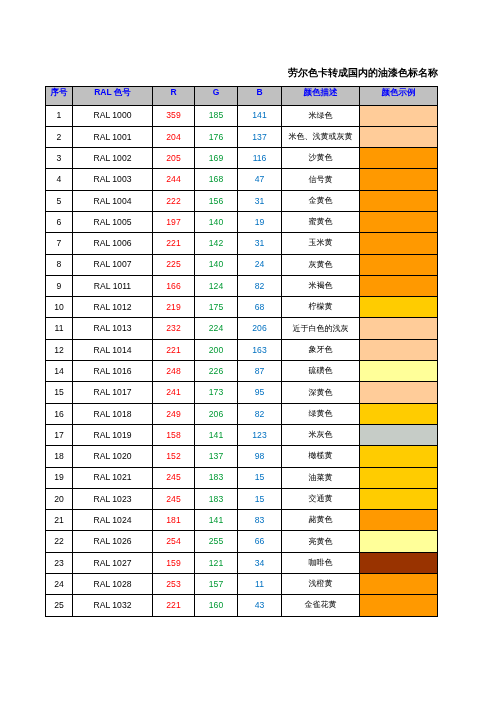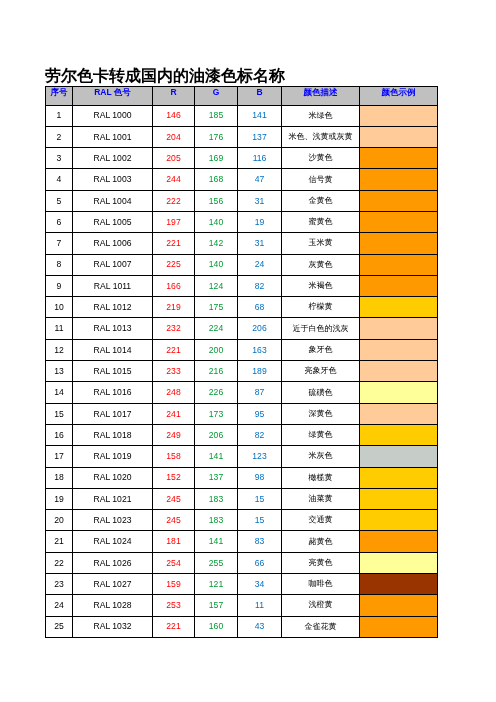--- a/index.html
+++ b/index.html
@@ -11,22 +11,22 @@
     background: #ffffff;
     font-family: "Liberation Sans", sans-serif;
     -webkit-font-smoothing: antialiased;
   }
   #page { position: relative; width: 496px; height: 702px; overflow: hidden; background:#fff;
           transform: translateZ(0); -webkit-font-smoothing: antialiased; }
 
   #title {
     position: absolute;
     left: 45px; top: 68px; width: 393px;
-    text-align: left;
-    font-size: 16px;
+    text-align: right;
+    font-size: 10px;
     font-weight: bold;
     color: #000000;
     letter-spacing: 0px;
     line-height: 1;
   }
 
   #tablewrap { position: absolute; left: 45px; top: 86px; }
   table { border-collapse: collapse; table-layout: fixed; transform: translateZ(0); }
   th, td {
     border: 1px solid #000;
@@ -68,21 +68,21 @@
           <th class="c-g">G</th>
           <th class="c-b">B</th>
           <th class="c-desc">颜色描述</th>
           <th class="c-swatch">颜色示例</th>
         </tr>
       </thead>
       <tbody id="tbody">
           <tr>
     <td class="c-idx">1</td>
     <td class="c-ral">RAL 1000</td>
-    <td class="c-r">146</td>
+    <td class="c-r">359</td>
     <td class="c-g">185</td>
     <td class="c-b">141</td>
     <td class="c-desc">米绿色</td>
     <td class="c-swatch" style="background: rgb(255, 204, 153);"></td>
   </tr>
           <tr>
     <td class="c-idx">2</td>
     <td class="c-ral">RAL 1001</td>
     <td class="c-r">204</td>
     <td class="c-g">176</td>
@@ -171,29 +171,20 @@
     <td class="c-desc">近于白色的浅灰</td>
     <td class="c-swatch" style="background: rgb(255, 204, 153);"></td>
   </tr>
           <tr>
     <td class="c-idx">12</td>
     <td class="c-ral">RAL 1014</td>
     <td class="c-r">221</td>
     <td class="c-g">200</td>
     <td class="c-b">163</td>
     <td class="c-desc">象牙色</td>
-    <td class="c-swatch" style="background: rgb(255, 204, 153);"></td>
-  </tr>
-          <tr>
-    <td class="c-idx">13</td>
-    <td class="c-ral">RAL 1015</td>
-    <td class="c-r">233</td>
-    <td class="c-g">216</td>
-    <td class="c-b">189</td>
-    <td class="c-desc">亮象牙色</td>
     <td class="c-swatch" style="background: rgb(255, 204, 153);"></td>
   </tr>
           <tr>
     <td class="c-idx">14</td>
     <td class="c-ral">RAL 1016</td>
     <td class="c-r">248</td>
     <td class="c-g">226</td>
     <td class="c-b">87</td>
     <td class="c-desc">硫磺色</td>
     <td class="c-swatch" style="background: rgb(255, 255, 153);"></td>

